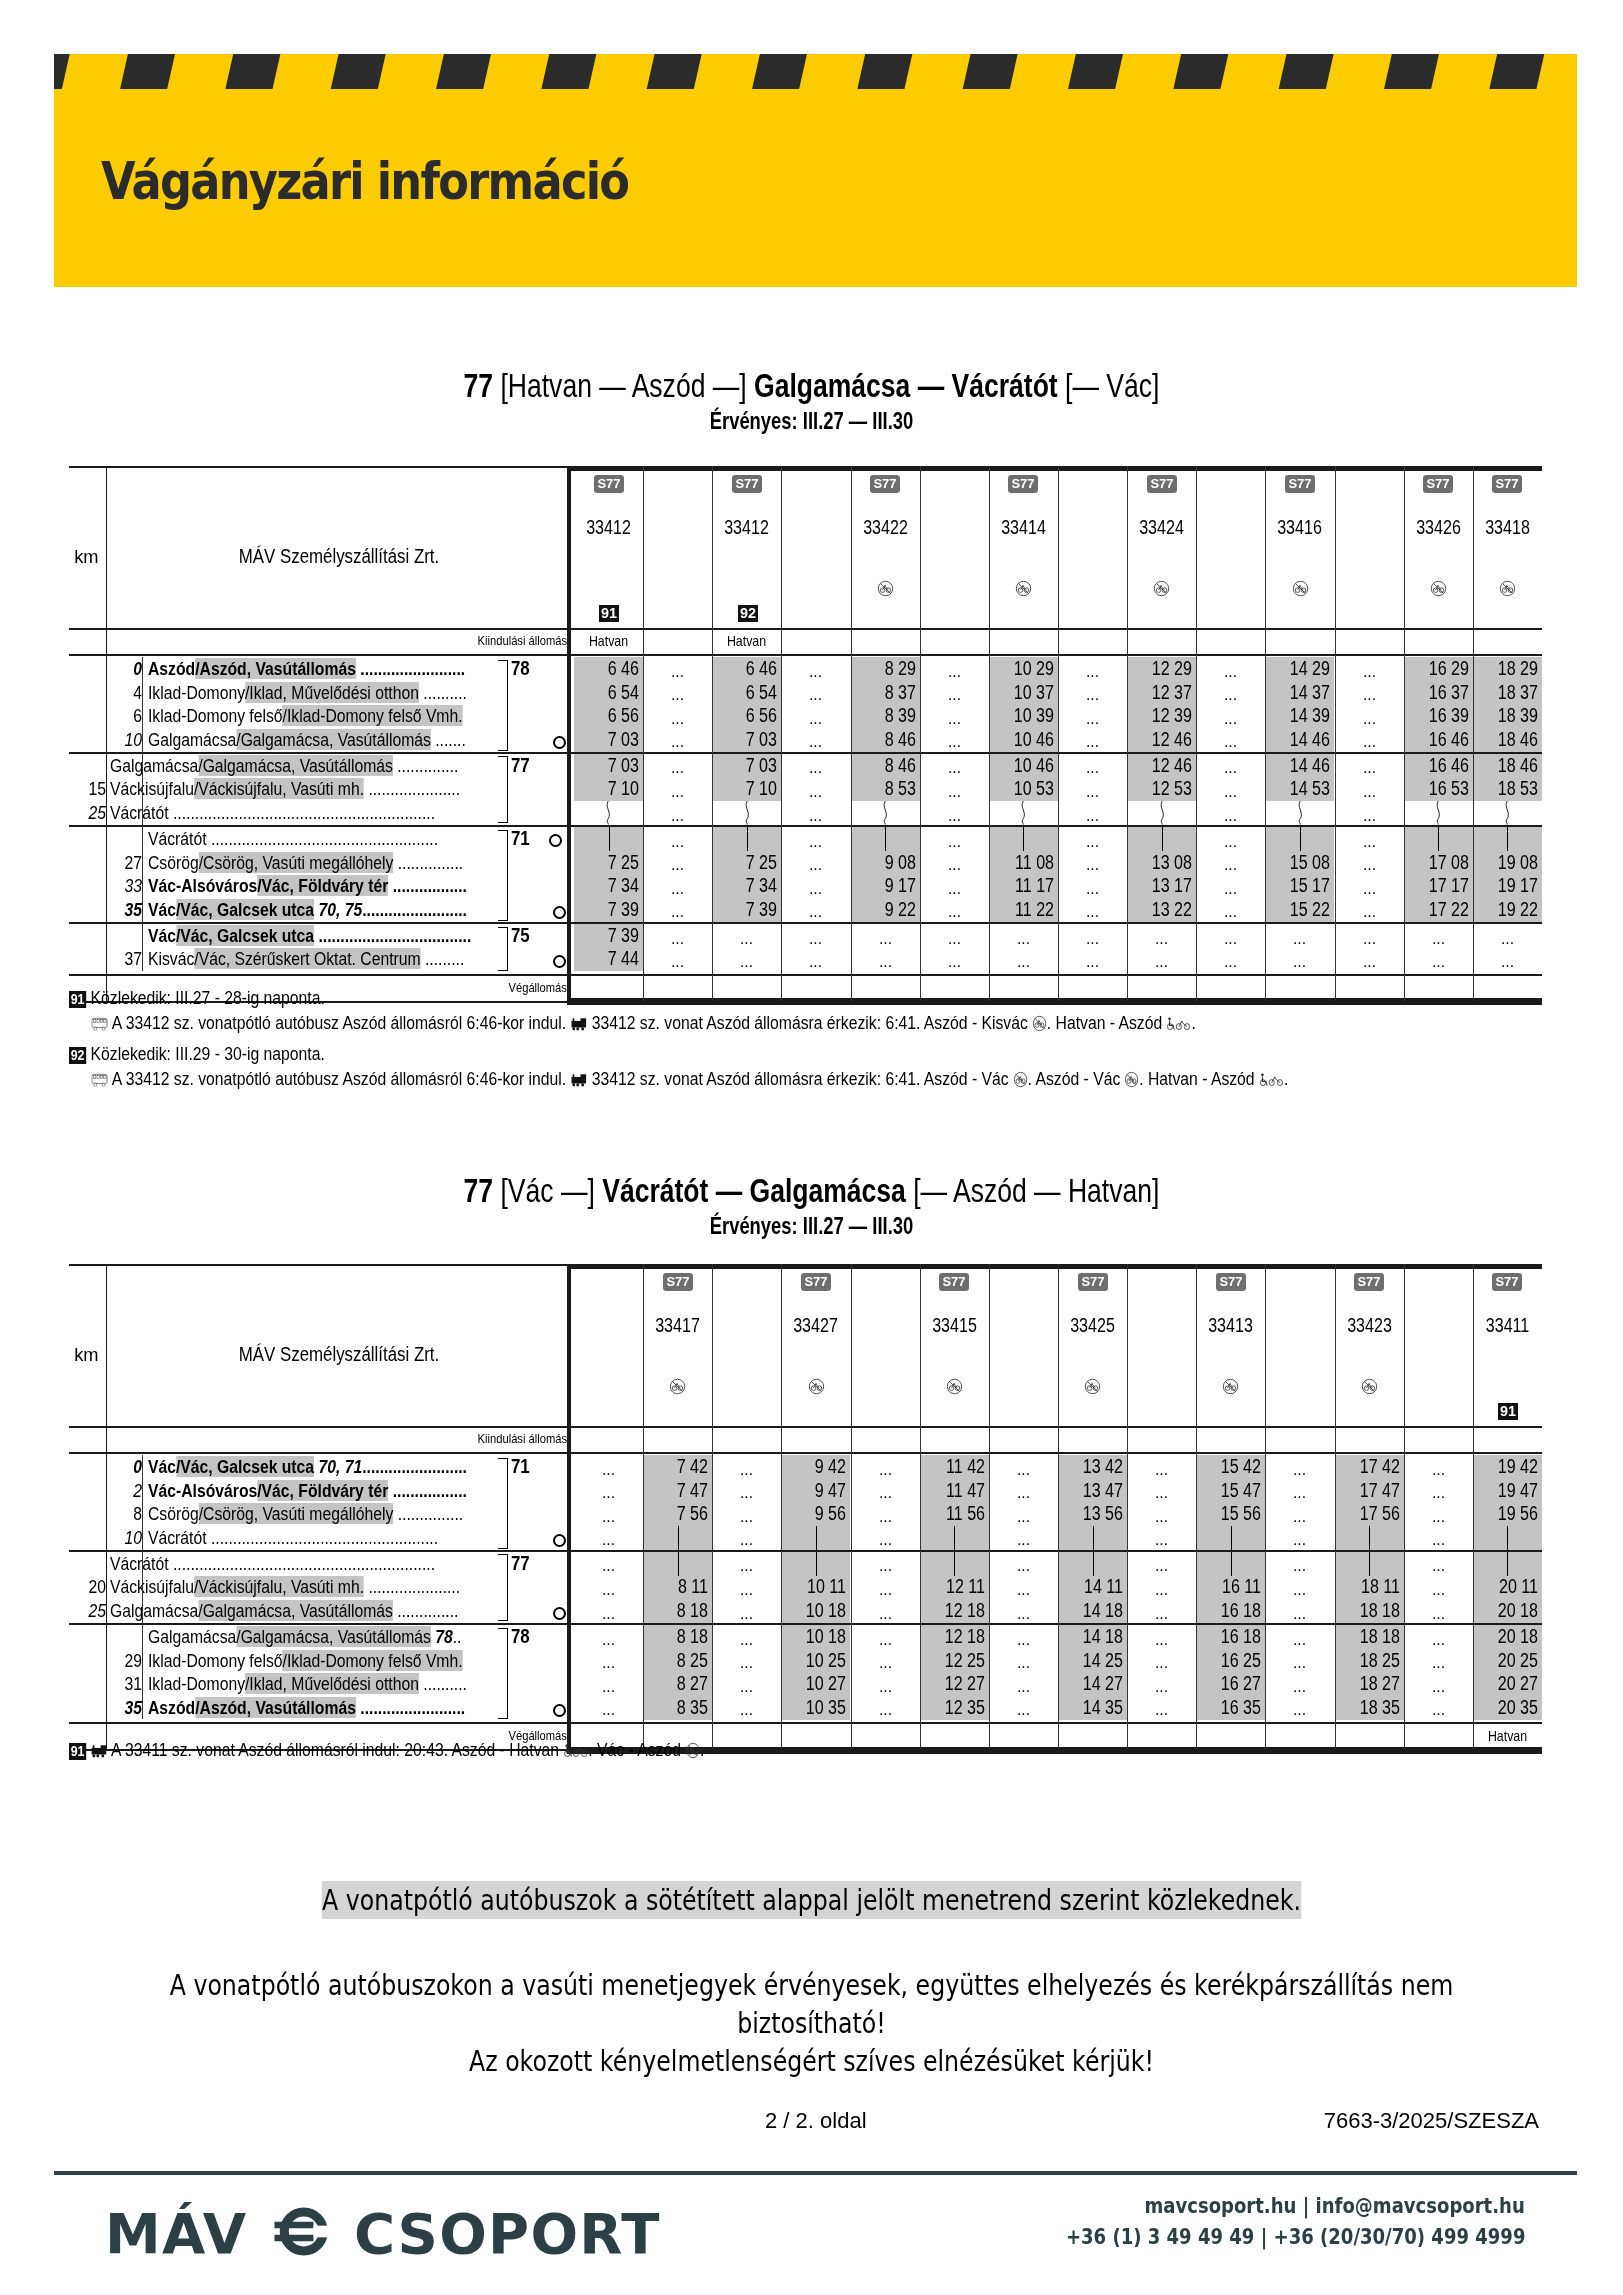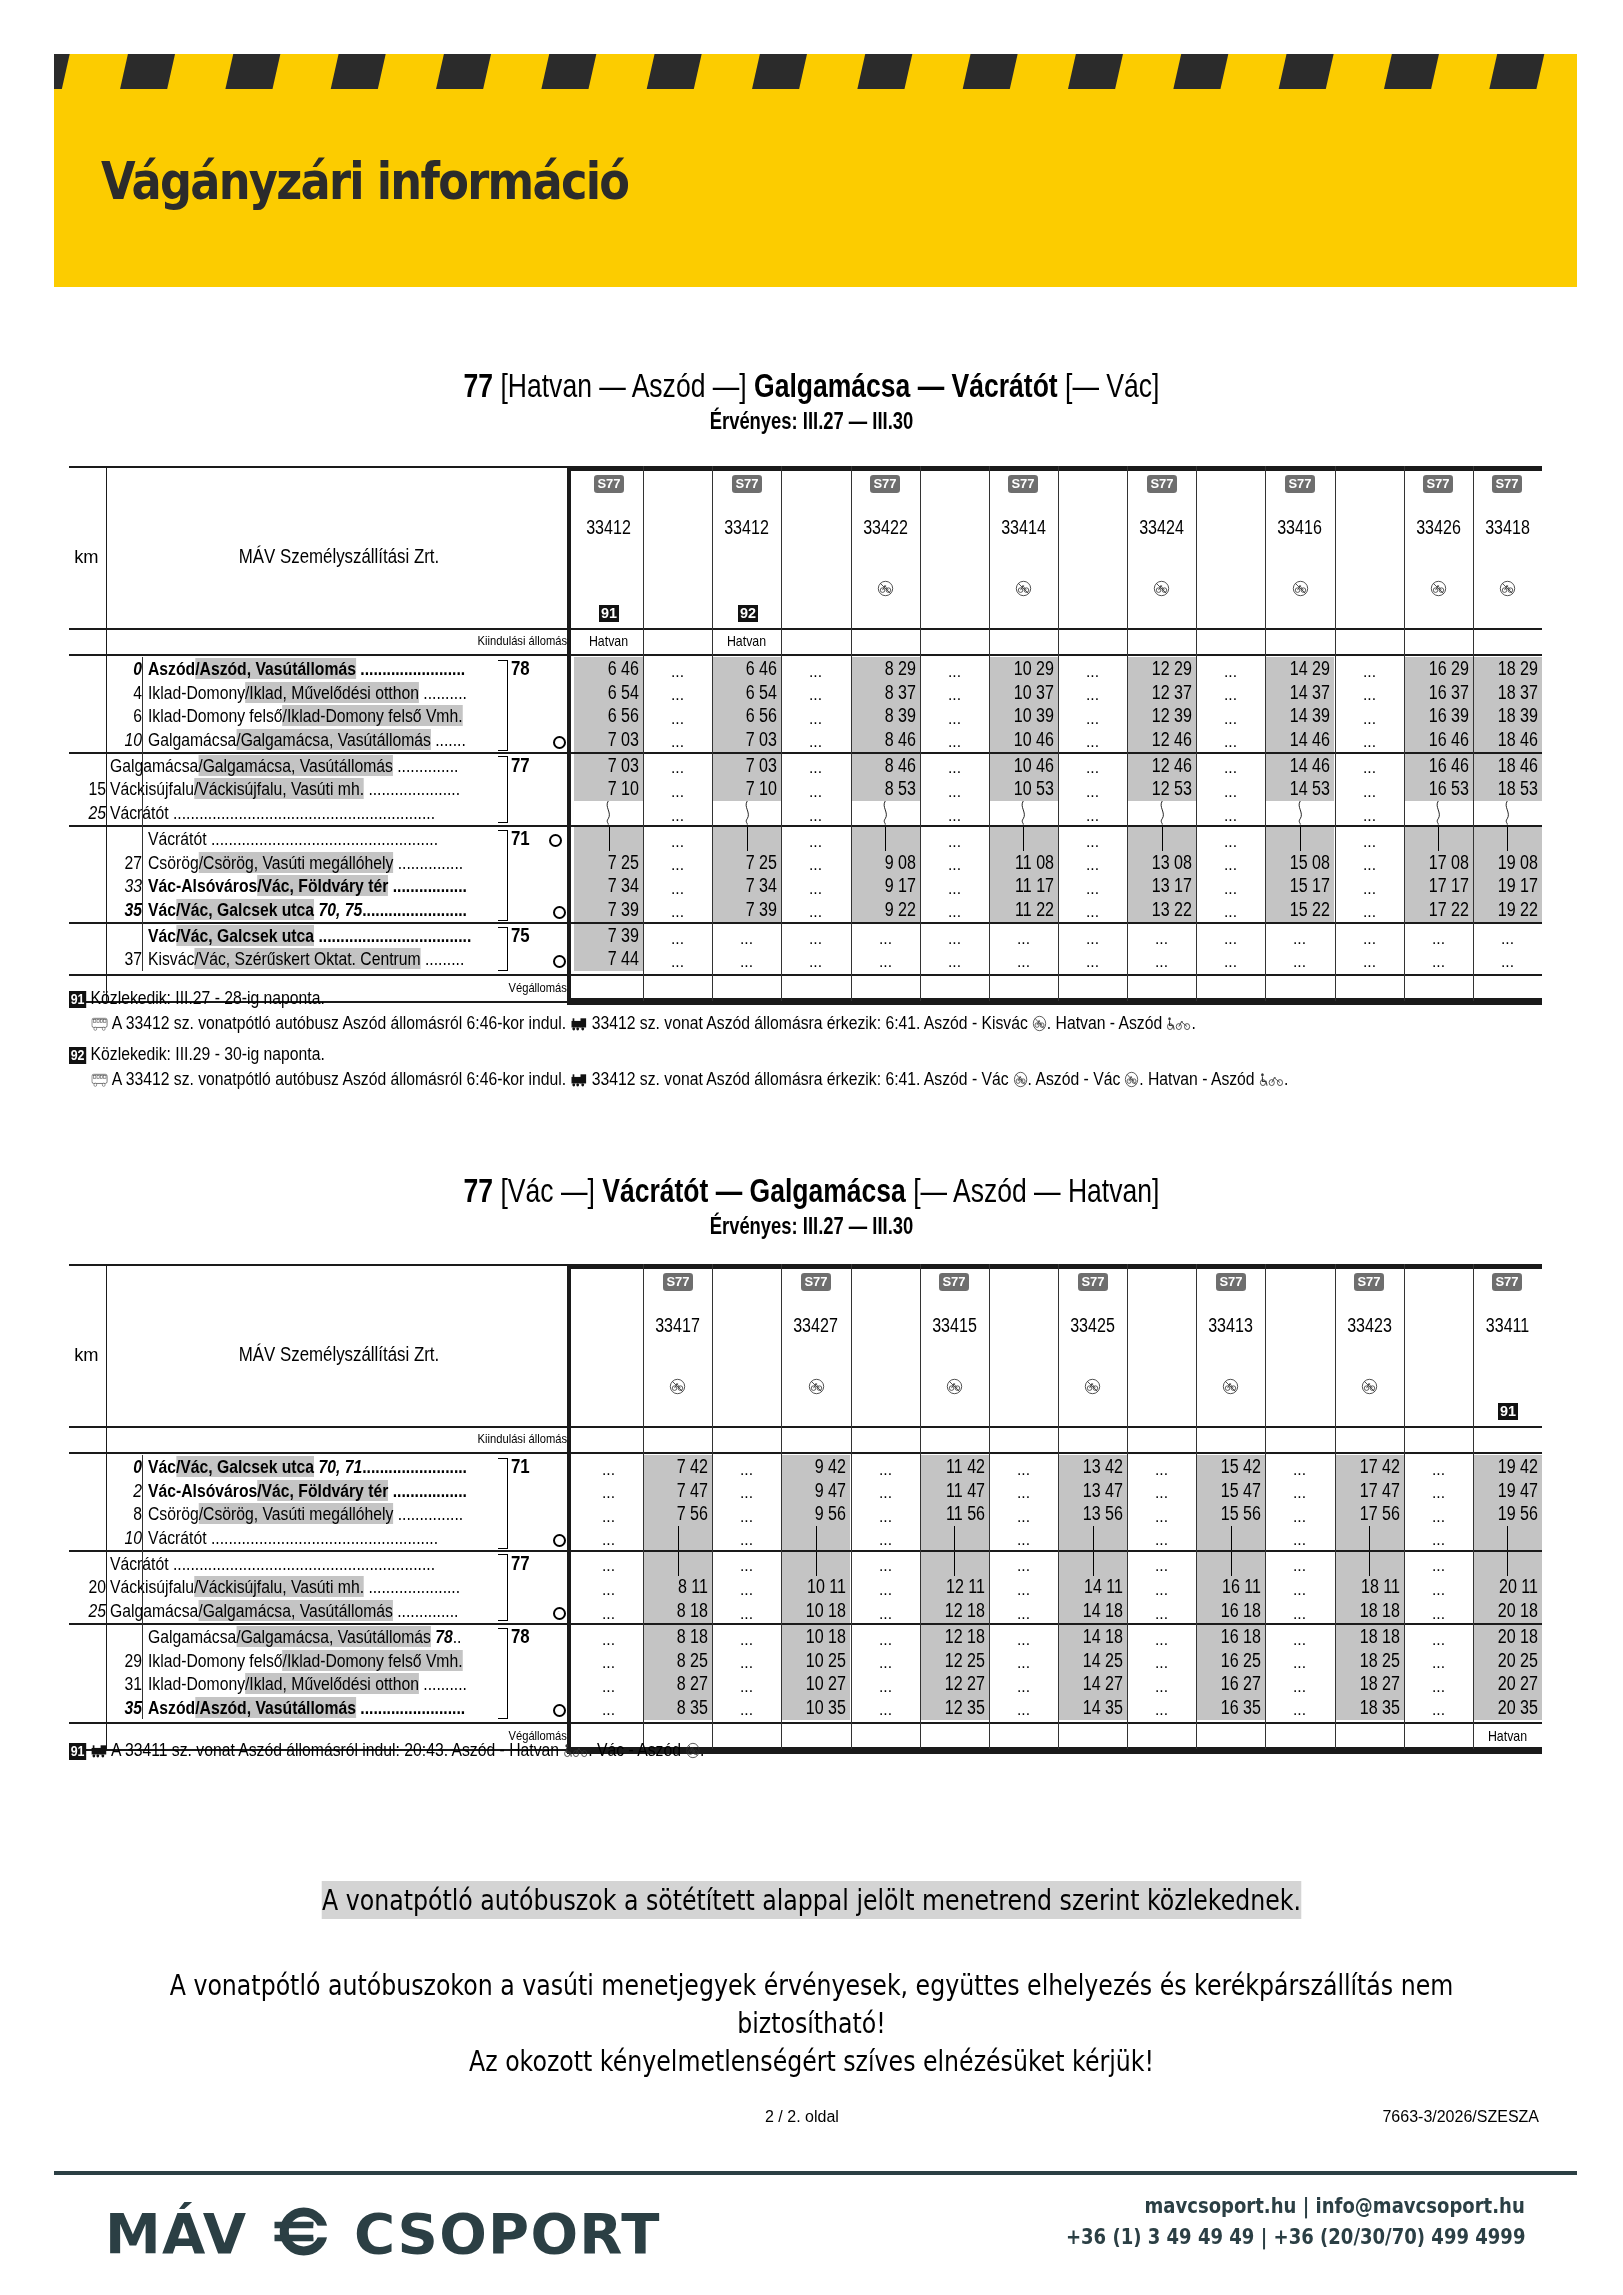--- a/index.html
+++ b/index.html
@@ -31,21 +31,21 @@
   .linkno { position:absolute; font-weight:bold; font-size:19.6px; line-height:23.6px; transform:scaleX(0.86); transform-origin:left center; }
   .circ { position:absolute; width:9.2px; height:9.2px; border:2px solid #000; border-radius:50%; }
   .small-label { position:absolute; font-size:13px; transform:scaleX(0.86); transform-origin:right center; white-space:nowrap; }
   .footnotes { position:absolute; left:69px; font-size:18.3px; line-height:25px; transform:scaleX(0.86); transform-origin:left top; white-space:nowrap; }
   .wavy { position:absolute; width:10.5px; }
   .bottom-notes { position:absolute; left:0; width:1623px; text-align:center; font-family:"DejaVu Sans", sans-serif; font-size:27.5px; transform:scaleX(0.86); }
   .hl-line { background:#d4d4d4; padding:2.6px 0; }
   .footer-line { position:absolute; left:54px; top:2171px; width:1523px; height:3.9px; background:#2b3f44; }
   .logo { position:absolute; left:105px; top:2201px; font-family:"DejaVu Sans", sans-serif; font-weight:bold; font-size:56px; color:#2b3f44; letter-spacing:1.3px; white-space:nowrap; }
   .contact { position:absolute; right:98px; text-align:right; font-family:"DejaVu Sans", sans-serif; font-weight:bold; font-size:22px; color:#2b3f44; transform:scaleX(0.82); transform-origin:right center; white-space:nowrap; }
-  .pageinfo { position:absolute; font-size:16px; white-space:nowrap; }
+  .pageinfo { position:absolute; font-size:22px; white-space:nowrap; }
 </style>
 </head>
 <body>
 
 <div class="banner">
   <svg class="stripes" viewBox="0 0 2328 54" preserveAspectRatio="none">
     <g fill="#2b2b2b">
       <polygon points="0,0 24,0 12,54 0,54"></polygon>
       <polygon points="113,0 185,0 173,54 101,54"></polygon>
       <polygon points="274,0 346,0 334,54 262,54"></polygon>
@@ -942,21 +942,21 @@
   </div>
 
 <div class="bottom-notes" style="top:1884px;">
   <span class="hl-line">A vonatpótló autóbuszok a sötétített alappal jelölt menetrend szerint közlekednek.</span>
 </div>
 <div class="bottom-notes" style="top:1969px;">A vonatpótló autóbuszokon a vasúti menetjegyek érvényesek, együttes elhelyezés és kerékpárszállítás nem</div>
 <div class="bottom-notes" style="top:2007px;">biztosítható!</div>
 <div class="bottom-notes" style="top:2045px;">Az okozott kényelmetlenségért szíves elnézésüket kérjük!</div>
 
 <div class="pageinfo" style="left:765px;top:2108px;">2 / 2. oldal</div>
-<div class="pageinfo" style="right:84px;top:2108px;">7663-3/2026/SZESZA</div>
+<div class="pageinfo" style="right:84px;top:2108px;">7663-3/2025/SZESZA</div>
 
 <div class="footer-line"></div>
 <div class="logo">
   <span>MÁV</span>
   <svg width="65" height="59" viewBox="0 0 100 90" style="vertical-align:-7.9px;">
     <circle cx="55" cy="45" r="30" fill="none" stroke="#2b3f44" stroke-width="14"></circle>
     <rect x="10" y="30" width="60" height="10" fill="#2b3f44"></rect>
     <rect x="10" y="50" width="60" height="10" fill="#2b3f44"></rect>
     <rect x="70" y="36" width="30" height="18" fill="#ffffff"></rect>
   </svg>

